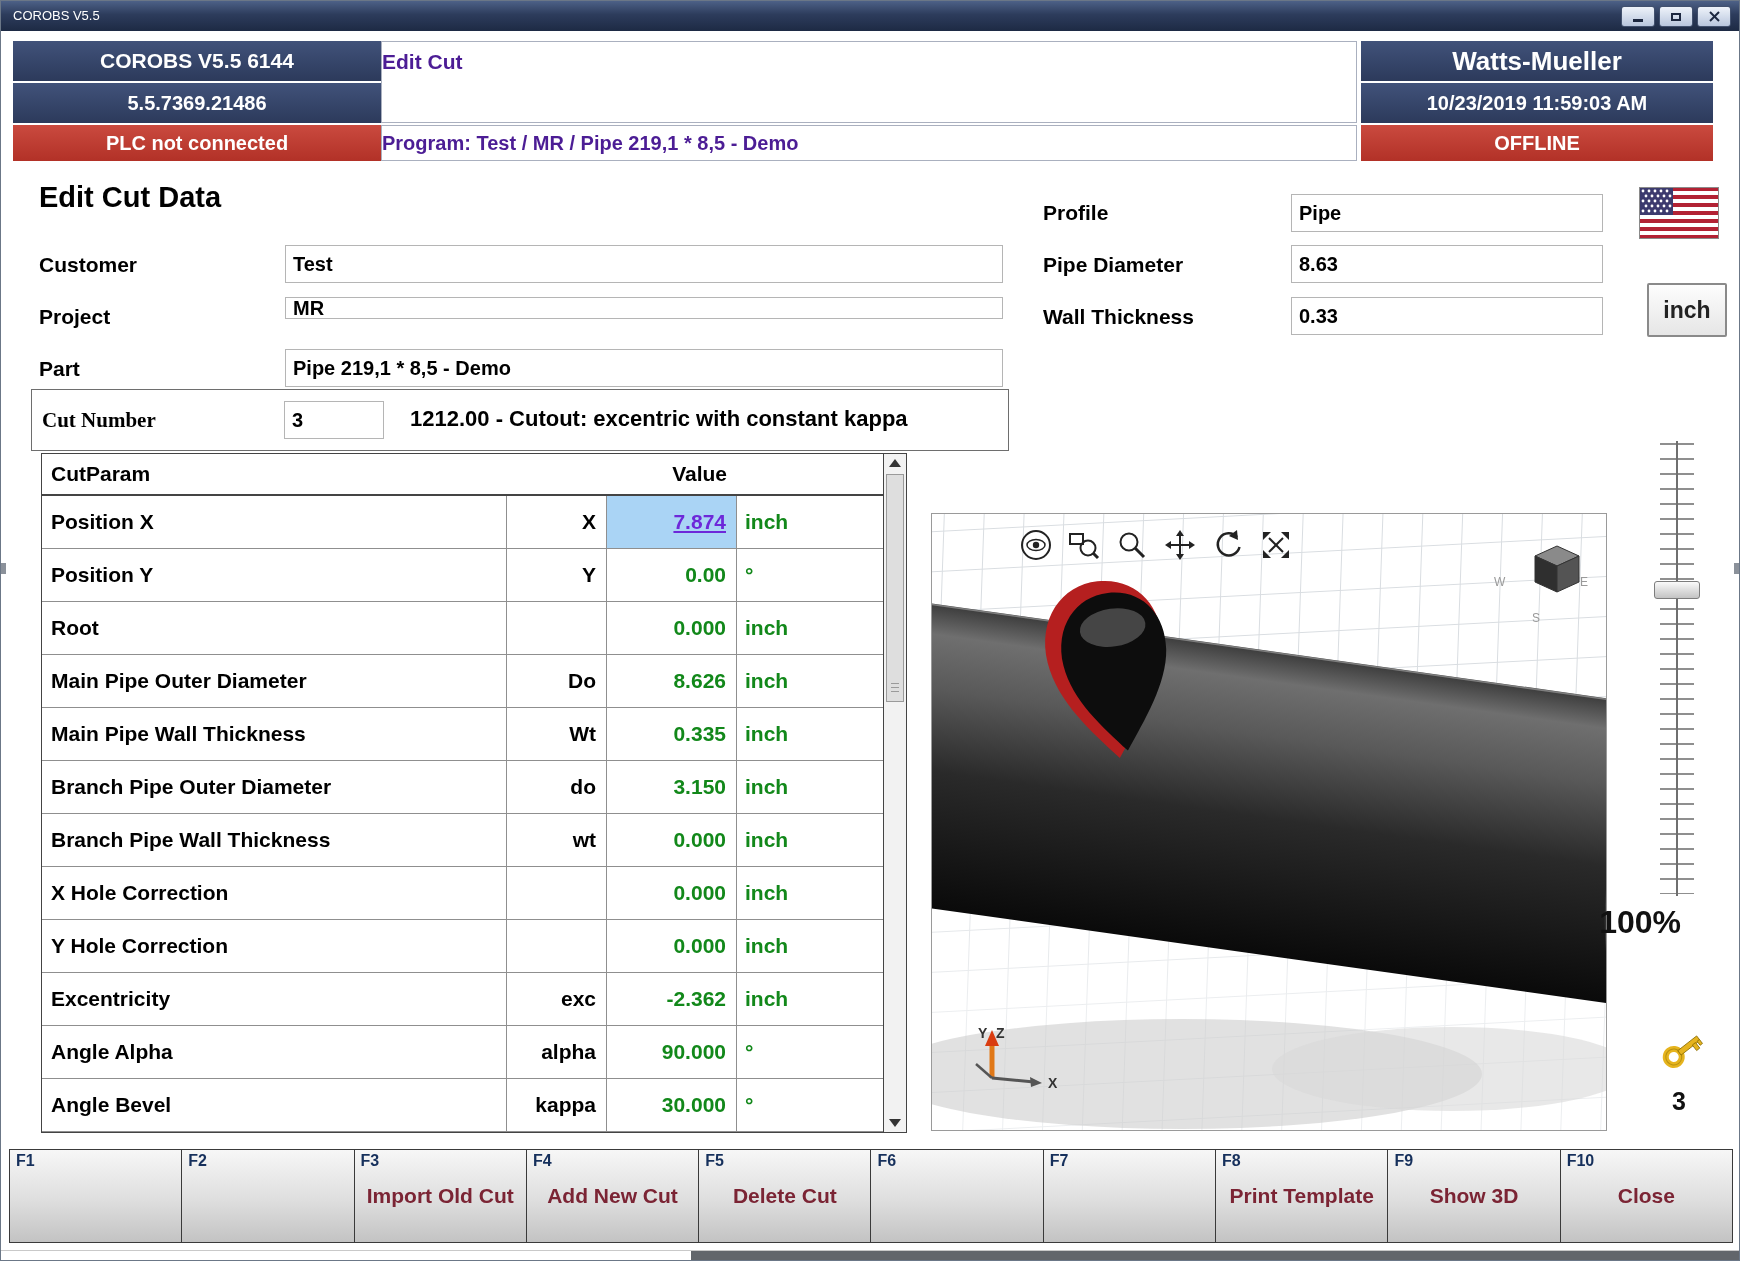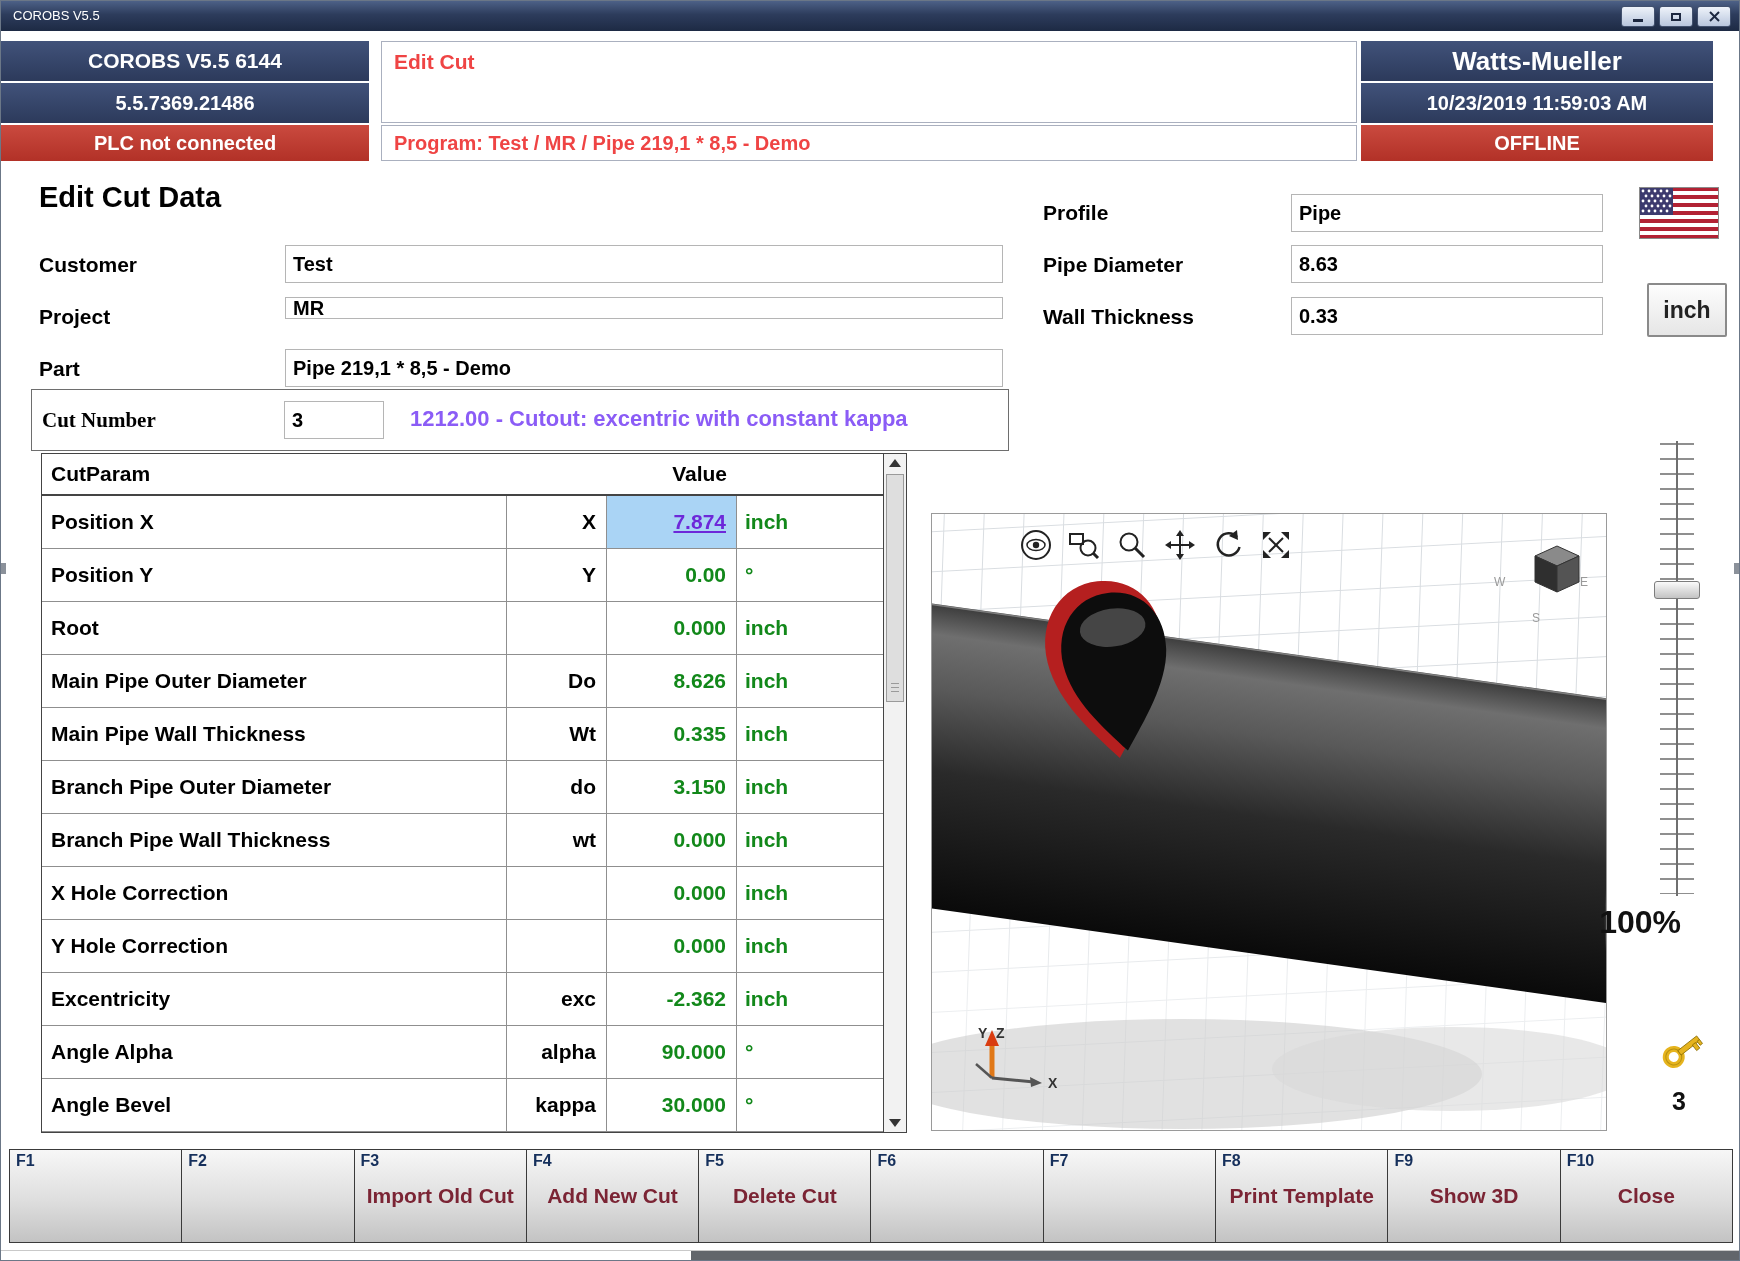--- a/index.html
+++ b/index.html
@@ -11,37 +11,37 @@
     background:linear-gradient(180deg,#4d6187 0%,#2d3c5c 45%,#1d2a44 100%);}
   .titlebar .ttext{position:absolute;left:12px;top:7px;color:#fff;font-size:13px;}
   .winbtns{position:absolute;top:5px;right:8px;display:flex;gap:4px;}
   .winbtn{width:32px;height:19px;border:1px solid #42516e;border-radius:3px;
     background:linear-gradient(180deg,#eef3fa,#b9c6dd);display:flex;align-items:center;justify-content:center;}
   .glyph-min{width:10px;height:3px;background:#1d2840;margin-top:8px;}
   .glyph-max{width:10px;height:8px;border:2px solid #1d2840;box-sizing:border-box;}
 
   
   .hcell{position:absolute;box-sizing:border-box;display:flex;align-items:center;justify-content:center;font-weight:bold;}
-  .hc1{left:0;width:368px;} .hc2{left:380px;width:976px;} .hc3{left:1360px;width:352px;}
+  .hc1{left:12px;width:368px;} .hc2{left:380px;width:976px;} .hc3{left:1360px;width:352px;}
   .hr1{top:40px;height:40px;} .hr2{top:82px;height:40px;text-align:center;} .hr3{top:124px;height:36px;}
   .navy{background:linear-gradient(180deg,#41527a,#2c3a5b);color:#fff;}
   .redc{background:linear-gradient(180deg,#ca4a3f,#b23127);color:#fff;}
-  .whitebox{background:#fff;border:1px solid #aab0bf;color:#ef4444;justify-content:flex-start;padding-left:12px;}
+  .whitebox{background:#fff;border:1px solid #aab0bf;color:#4c1d95;justify-content:flex-start;padding-left:0;}
   .hmerged{top:40px;height:82px;align-items:flex-start;padding-top:8px;}
   .fs20{font-size:20px;} .fs21{font-size:21px;} .fs26{font-size:26px;}
 
   
   .pagetitle{position:absolute;left:38px;top:180px;font-size:29px;font-weight:bold;color:#000;}
   .flabel{position:absolute;font-size:21px;font-weight:bold;color:#000;}
   .tbox{position:absolute;background:#fff;border:1px solid #b5b5b5;box-sizing:border-box;
         display:flex;align-items:center;padding:0 7px;font-size:20px;font-weight:bold;color:#000;}
   .cutpanel{position:absolute;left:30px;top:388px;width:978px;height:62px;border:1px solid #6e6e6e;
         background:#fff;box-sizing:border-box;}
   .cutpanel .flabel{top:18px;left:10px;font-family:Liberation Serif, serif;}
-  .cutdesc{position:absolute;left:378px;top:16px;font-size:22px;font-weight:bold;color:#8b5cf6;}
+  .cutdesc{position:absolute;left:378px;top:16px;font-size:22px;font-weight:bold;color:#000000;}
 
   
   .ptable{position:absolute;left:40px;top:452px;width:866px;border:1px solid #444;background:#fff;box-sizing:border-box;}
   .phead,.prow{display:flex;position:relative;width:843px;}
   .phead{height:40px;border-bottom:2px solid #444;align-items:flex-end;font-weight:bold;font-size:21px;}
   .prow{height:52px;border-bottom:1px solid #8f8f8f;align-items:center;}
   .c-param{width:465px;padding-left:9px;box-sizing:border-box;border-right:1px solid #8f8f8f;
            font-size:21px;font-weight:bold;color:#000;height:100%;display:flex;align-items:center;}
   .c-sym{width:100px;padding-right:10px;box-sizing:border-box;border-right:1px solid #8f8f8f;text-align:right;
          font-size:21px;font-weight:bold;color:#000;height:100%;display:flex;align-items:center;justify-content:flex-end;}

